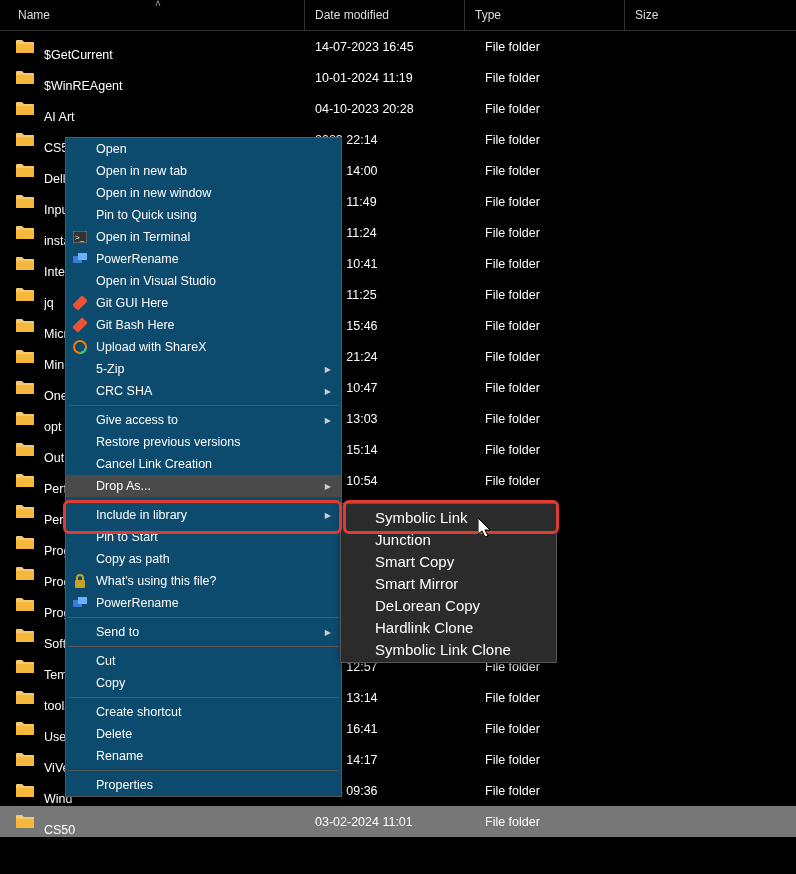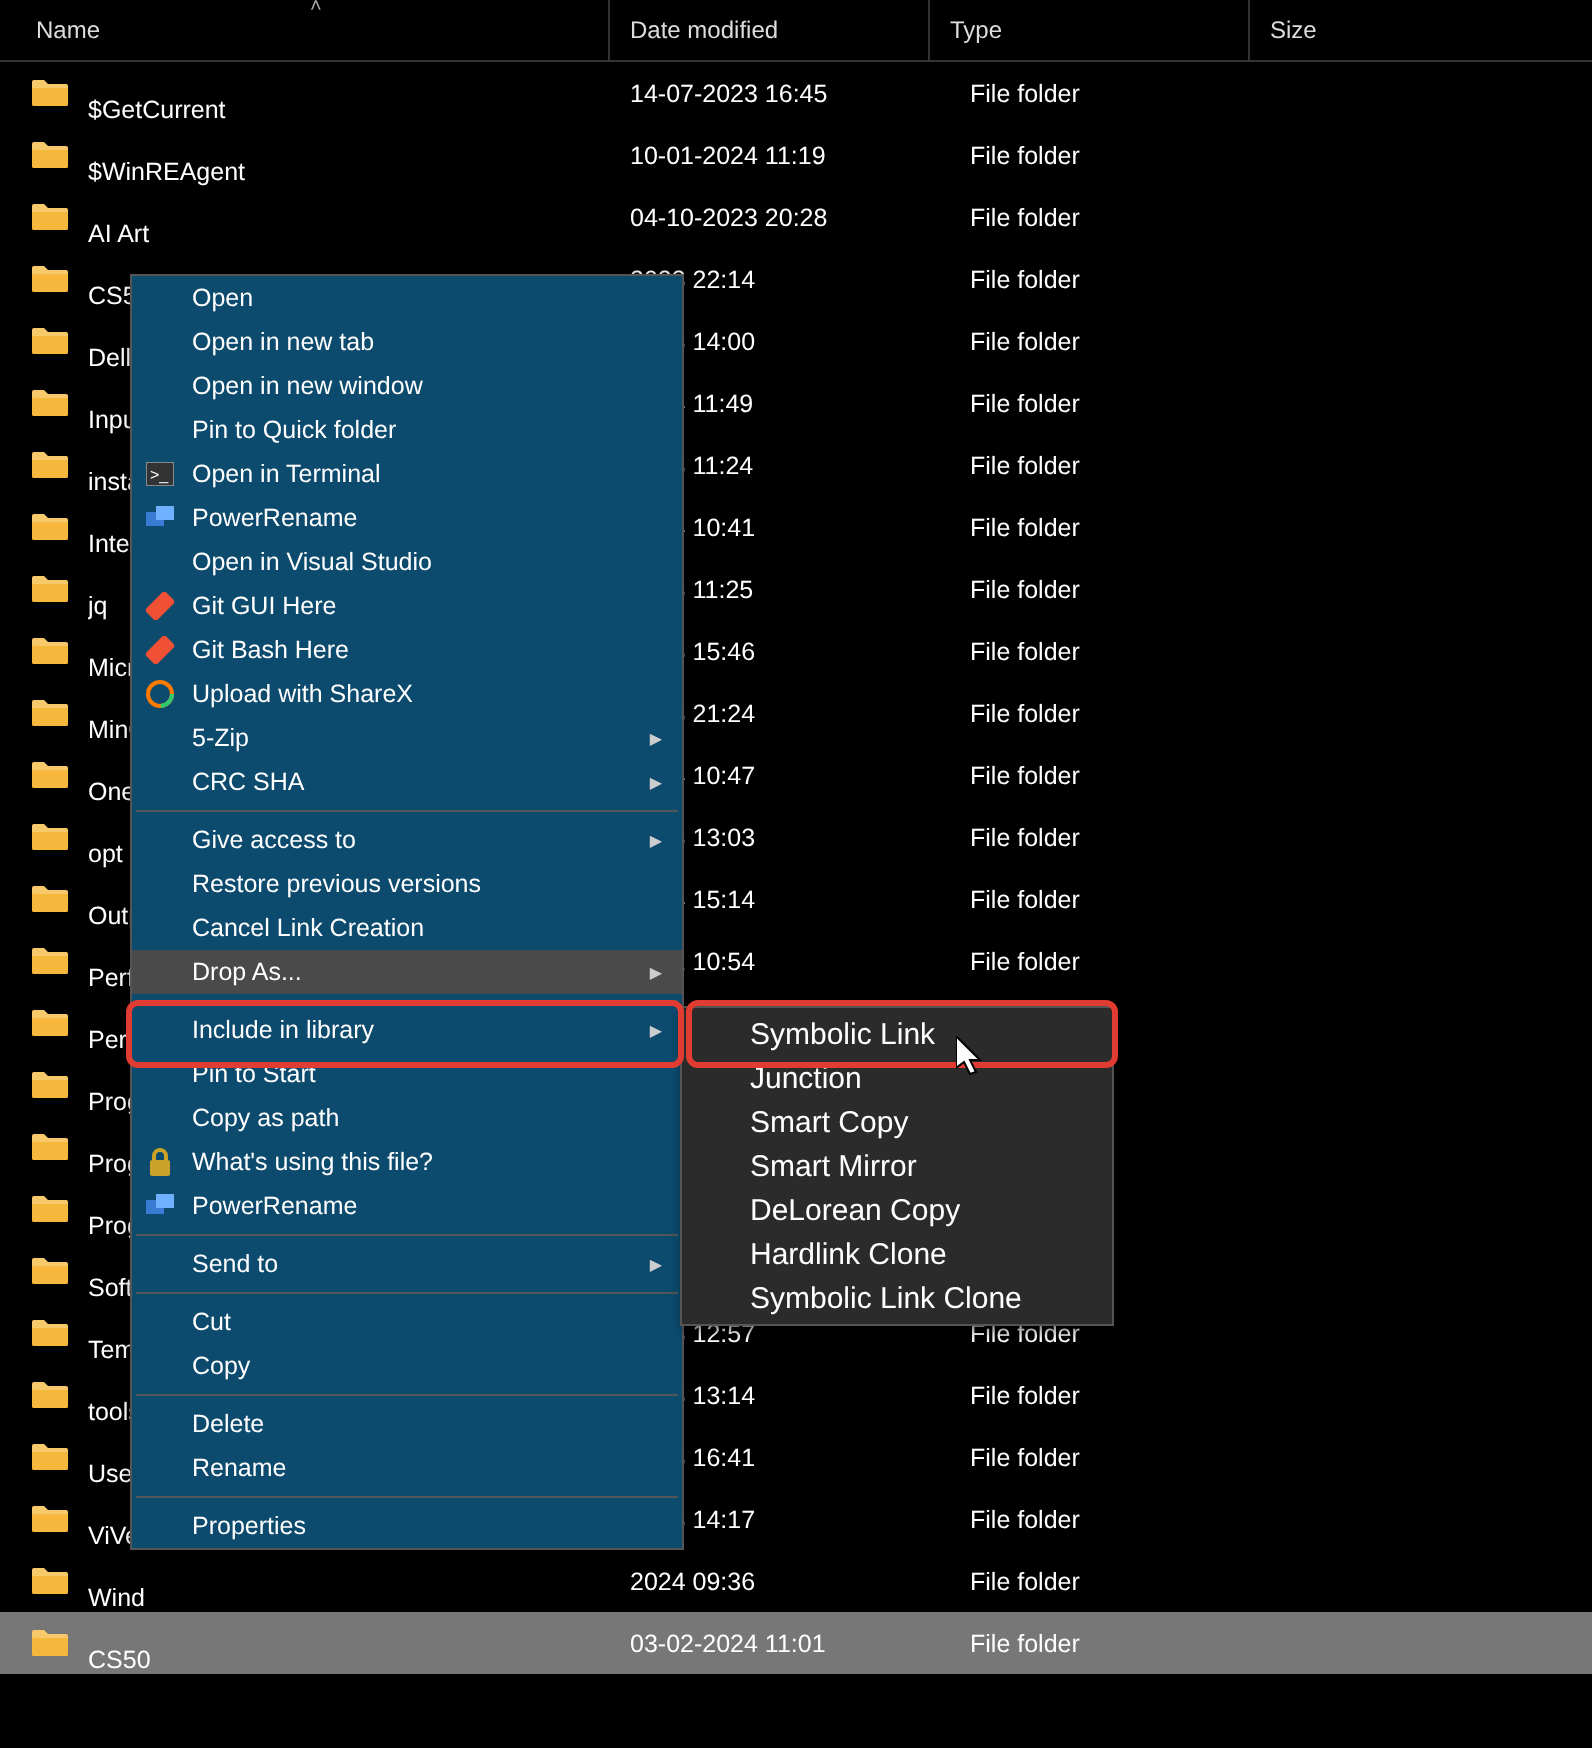--- a/index.html
+++ b/index.html
@@ -443,21 +443,21 @@
     <div class="menu-item">
       <span>Open</span>
     </div>
     <div class="menu-item">
       <span>Open in new tab</span>
     </div>
     <div class="menu-item">
       <span>Open in new window</span>
     </div>
     <div class="menu-item">
-      <span>Pin to Quick folder</span>
+      <span>Pin to Quick using</span>
     </div>
     <div class="menu-item">
       <span class="menu-icon">
         <svg width="14" height="12">
           <rect x="0" y="0" width="14" height="12" rx="1" fill="#333" stroke="#888"></rect>
           <text x="2" y="9" font-size="8" fill="#fff">&gt;_</text>
         </svg>
       </span>
       <span>Open in Terminal</span>
     </div>
@@ -557,20 +557,23 @@
     </div>
     <div class="menu-sep"></div>
     <div class="menu-item">
       <span>Cut</span>
     </div>
     <div class="menu-item">
       <span>Copy</span>
     </div>
     <div class="menu-sep"></div>
     <div class="menu-item">
+      <span>Create shortcut</span>
+    </div>
+    <div class="menu-item">
       <span>Delete</span>
     </div>
     <div class="menu-item">
       <span>Rename</span>
     </div>
     <div class="menu-sep"></div>
     <div class="menu-item">
       <span>Properties</span>
     </div>
   </div>

